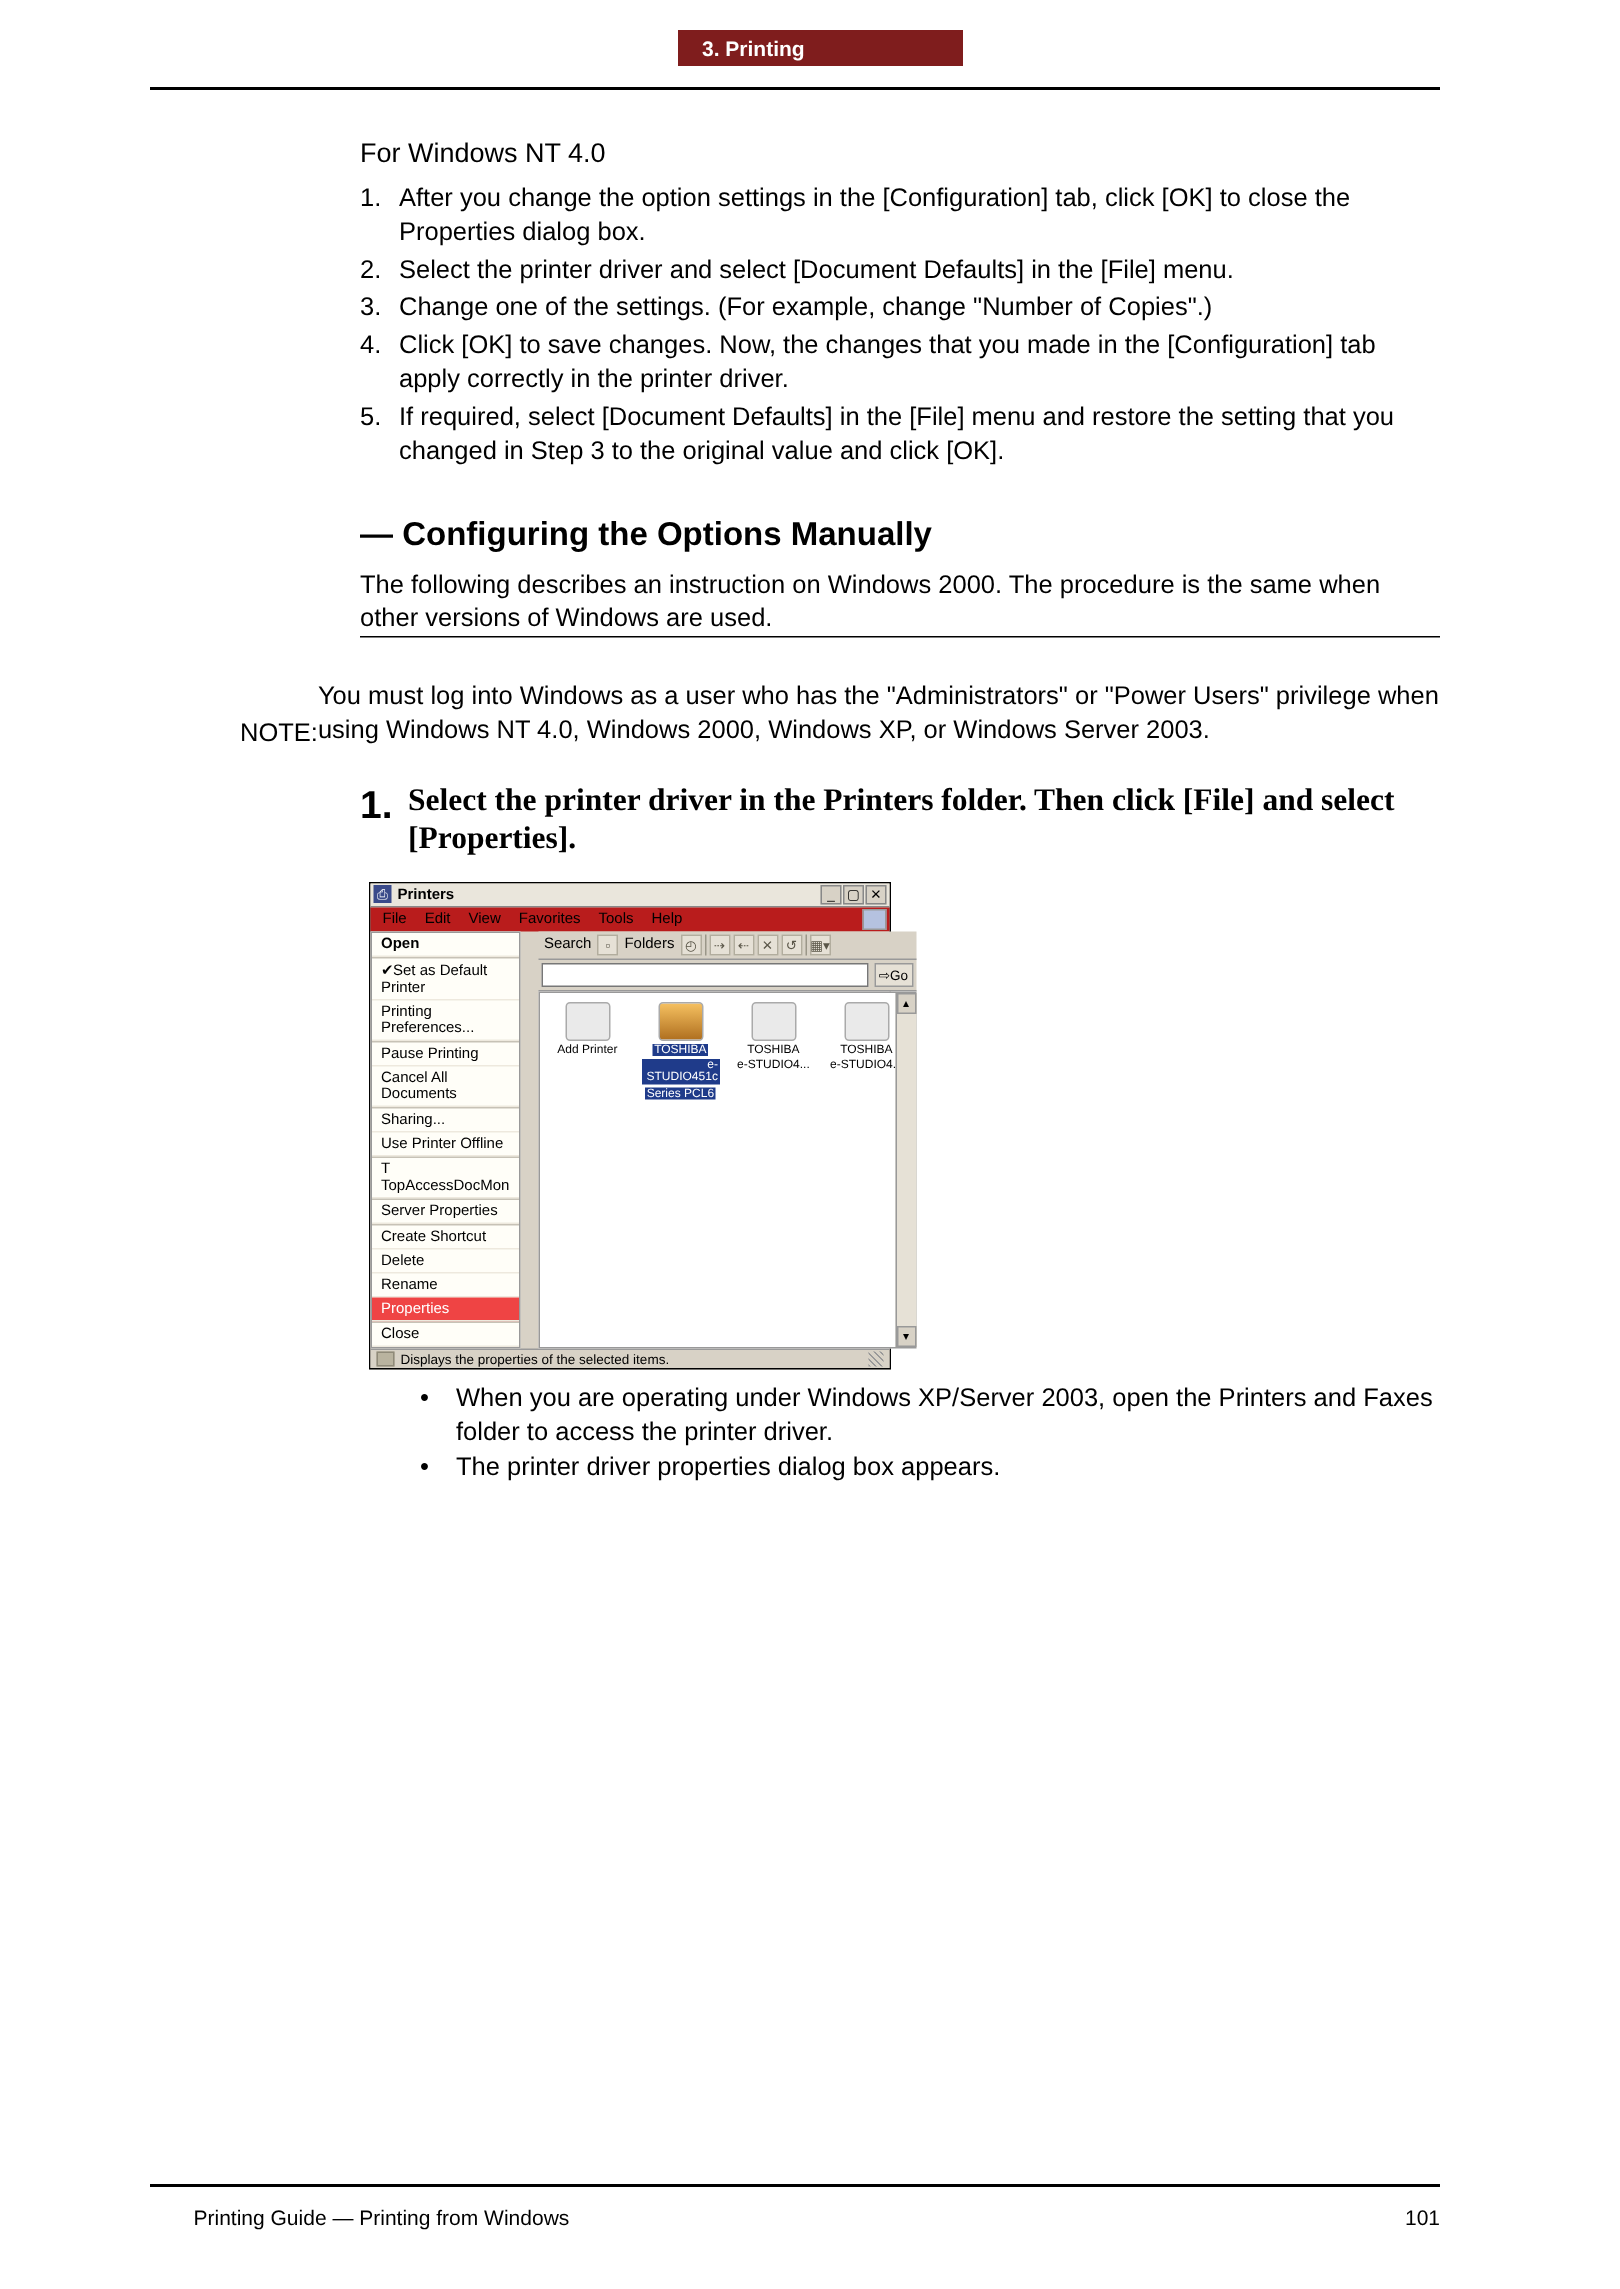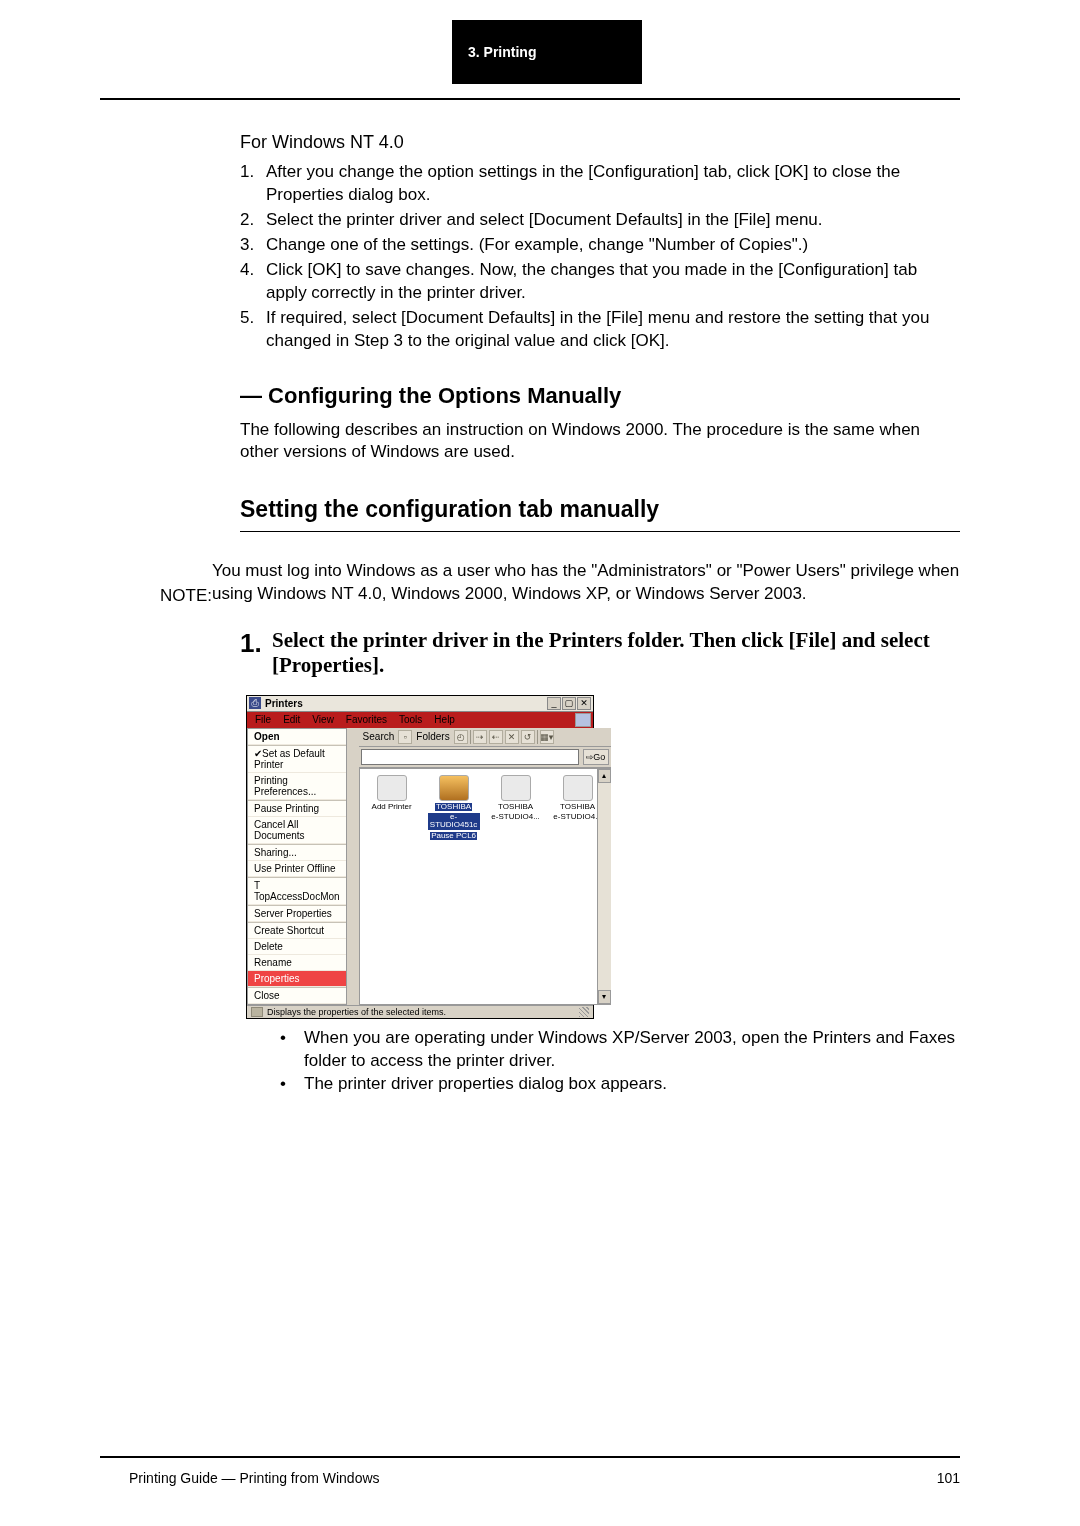--- a/index.html
+++ b/index.html
@@ -1,18 +1,18 @@
 <!DOCTYPE html>
 <html><head>
 <meta charset="utf-8">
 <style>
   * { box-sizing: border-box; margin: 0; padding: 0; }
   body { background: #fff; width: 1080px; height: 1526px; font-family: Arial, Helvetica, sans-serif; color: #000; position: relative; }
   .page { padding: 20px 120px 0 100px; }
-  .header-band { background: #000000; color: #fff; font-weight: bold; font-size: 14px; padding: 24px 16px; width: 190px; margin-left: 352px; }
+  .header-band { background: #7f1d1d; color: #fff; font-weight: bold; font-size: 14px; padding: 4px 16px; width: 190px; margin-left: 352px; }
   .hr { border-top: 2px solid #000; margin: 14px 0 32px 0; }
   .content { margin-left: 140px; }
   .subhead { font-weight: normal; font-size: 18px; margin-bottom: 8px; }
   .ol { counter-reset: item; }
   .ol .li { display: flex; font-size: 17px; line-height: 1.35; margin-bottom: 2px; }
   .ol .li .num { width: 26px; flex: 0 0 26px; }
   .ol .li .txt { flex: 1; }
   .h2 { font-weight: bold; font-size: 22px; margin: 30px 0 10px 0; }
   .para { font-size: 17px; line-height: 1.35; }
   .h1 { font-weight: bold; font-size: 23px; margin: 32px 0 8px 0; }
@@ -53,21 +53,21 @@
   .addrbar { display: flex; align-items: center; background: #d8d2c6; padding: 2px; border-bottom: 1px solid #999; gap: 4px; }
   .addrbar .addrbox { flex: 1; height: 16px; background: #fff; border: 1px solid #777; }
   .addrbar .gobtn { width: 26px; height: 16px; background: #e6e1d6; border: 1px solid #999; display: flex; align-items: center; justify-content: center; font-size: 9px; }
   .iconpane { flex: 1; background: #fff; border: 1px solid #999; display: flex; padding: 6px; gap: 10px; min-height: 120px; position: relative; }
   .scrollbar { width: 14px; background: #e6e1d6; border-left: 1px solid #999; position: absolute; right: -1px; top: 0; bottom: 0; display: flex; flex-direction: column; }
   .sbtn { height: 14px; background: #d8d2c6; border: 1px solid #999; display: flex; align-items: center; justify-content: center; font-size: 8px; }
   .strack { flex: 1; }
   .picon { width: 52px; display: flex; flex-direction: column; align-items: center; }
   .picon .ic { width: 30px; height: 26px; background: #eaeaea; border: 1px solid #aaa; border-radius: 3px; position: relative; }
   .picon .ic.colored { background: linear-gradient(#f5c060,#b07020); }
-  .picon .lbl { font-size: 8px; text-align: center; margin-top: 2px; line-height: 1.05; }
+  .picon .lbl { font-size: 8px; text-align: right; margin-top: 2px; line-height: 1.05; }
   .picon .lbl.sel { background: #1f3b8a; color: #fff; padding: 0 1px; }
   .statusbar { background: #d8d2c6; border-top: 1px solid #999; padding: 1px 4px; font-size: 9px; display: flex; align-items: center; }
   .statusbar .sicon { width: 12px; height: 10px; background: #b9b39f; border: 1px solid #8f8a79; margin-right: 4px; }
   .resizeh { width: 10px; height: 10px; margin-left: auto; background: repeating-linear-gradient(45deg,#999,#999 1px,transparent 1px,transparent 3px); }
 </style>
 </head>
 <body>
 
 <div class="page">
   <div class="header-band">3.  Printing</div>
@@ -94,21 +94,20 @@
         </div>
       <div class="li">
           <div class="num">5.</div>
           <div class="txt">If required, select [Document Defaults] in the [File] menu and restore the setting that you changed in Step 3 to the original value and click [OK].</div>
         </div>
     </div>
 
     <div class="h2">— Configuring the Options Manually</div>
     <div class="para">The following describes an instruction on Windows 2000.  The procedure is the same when other versions of Windows are used.</div>
 
-    <div class="h1">Setting the configuration tab manually</div>
     <div class="thinrule"></div>
 
     <div class="note-row">
       <div class="note-label">NOTE:</div>
       <div class="para">You must log into Windows as a user who has the "Administrators" or "Power Users" privilege when using Windows NT 4.0, Windows 2000, Windows XP, or Windows Server 2003.</div>
     </div>
 
     <div class="step1">
       <div class="stepnum">1.</div>
       <div class="steptxt">Select the printer driver in the Printers folder. Then click [File] and select [Properties].</div>
@@ -177,21 +176,21 @@
           </div>
           <div class="iconpane">
             <div class="picon">
               <div class="ic"></div>
               <div class="lbl">Add Printer</div>
             </div>
             <div class="picon">
               <div class="ic colored"></div>
               <div class="lbl sel">TOSHIBA</div>
               <div class="lbl sel">e-STUDIO451c</div>
-              <div class="lbl sel">Pause PCL6</div>
+              <div class="lbl sel">Series PCL6</div>
             </div>
             <div class="picon">
               <div class="ic"></div>
               <div class="lbl">TOSHIBA</div>
               <div class="lbl">e-STUDIO4...</div>
             </div>
             <div class="picon">
               <div class="ic"></div>
               <div class="lbl">TOSHIBA</div>
               <div class="lbl">e-STUDIO4...</div>

